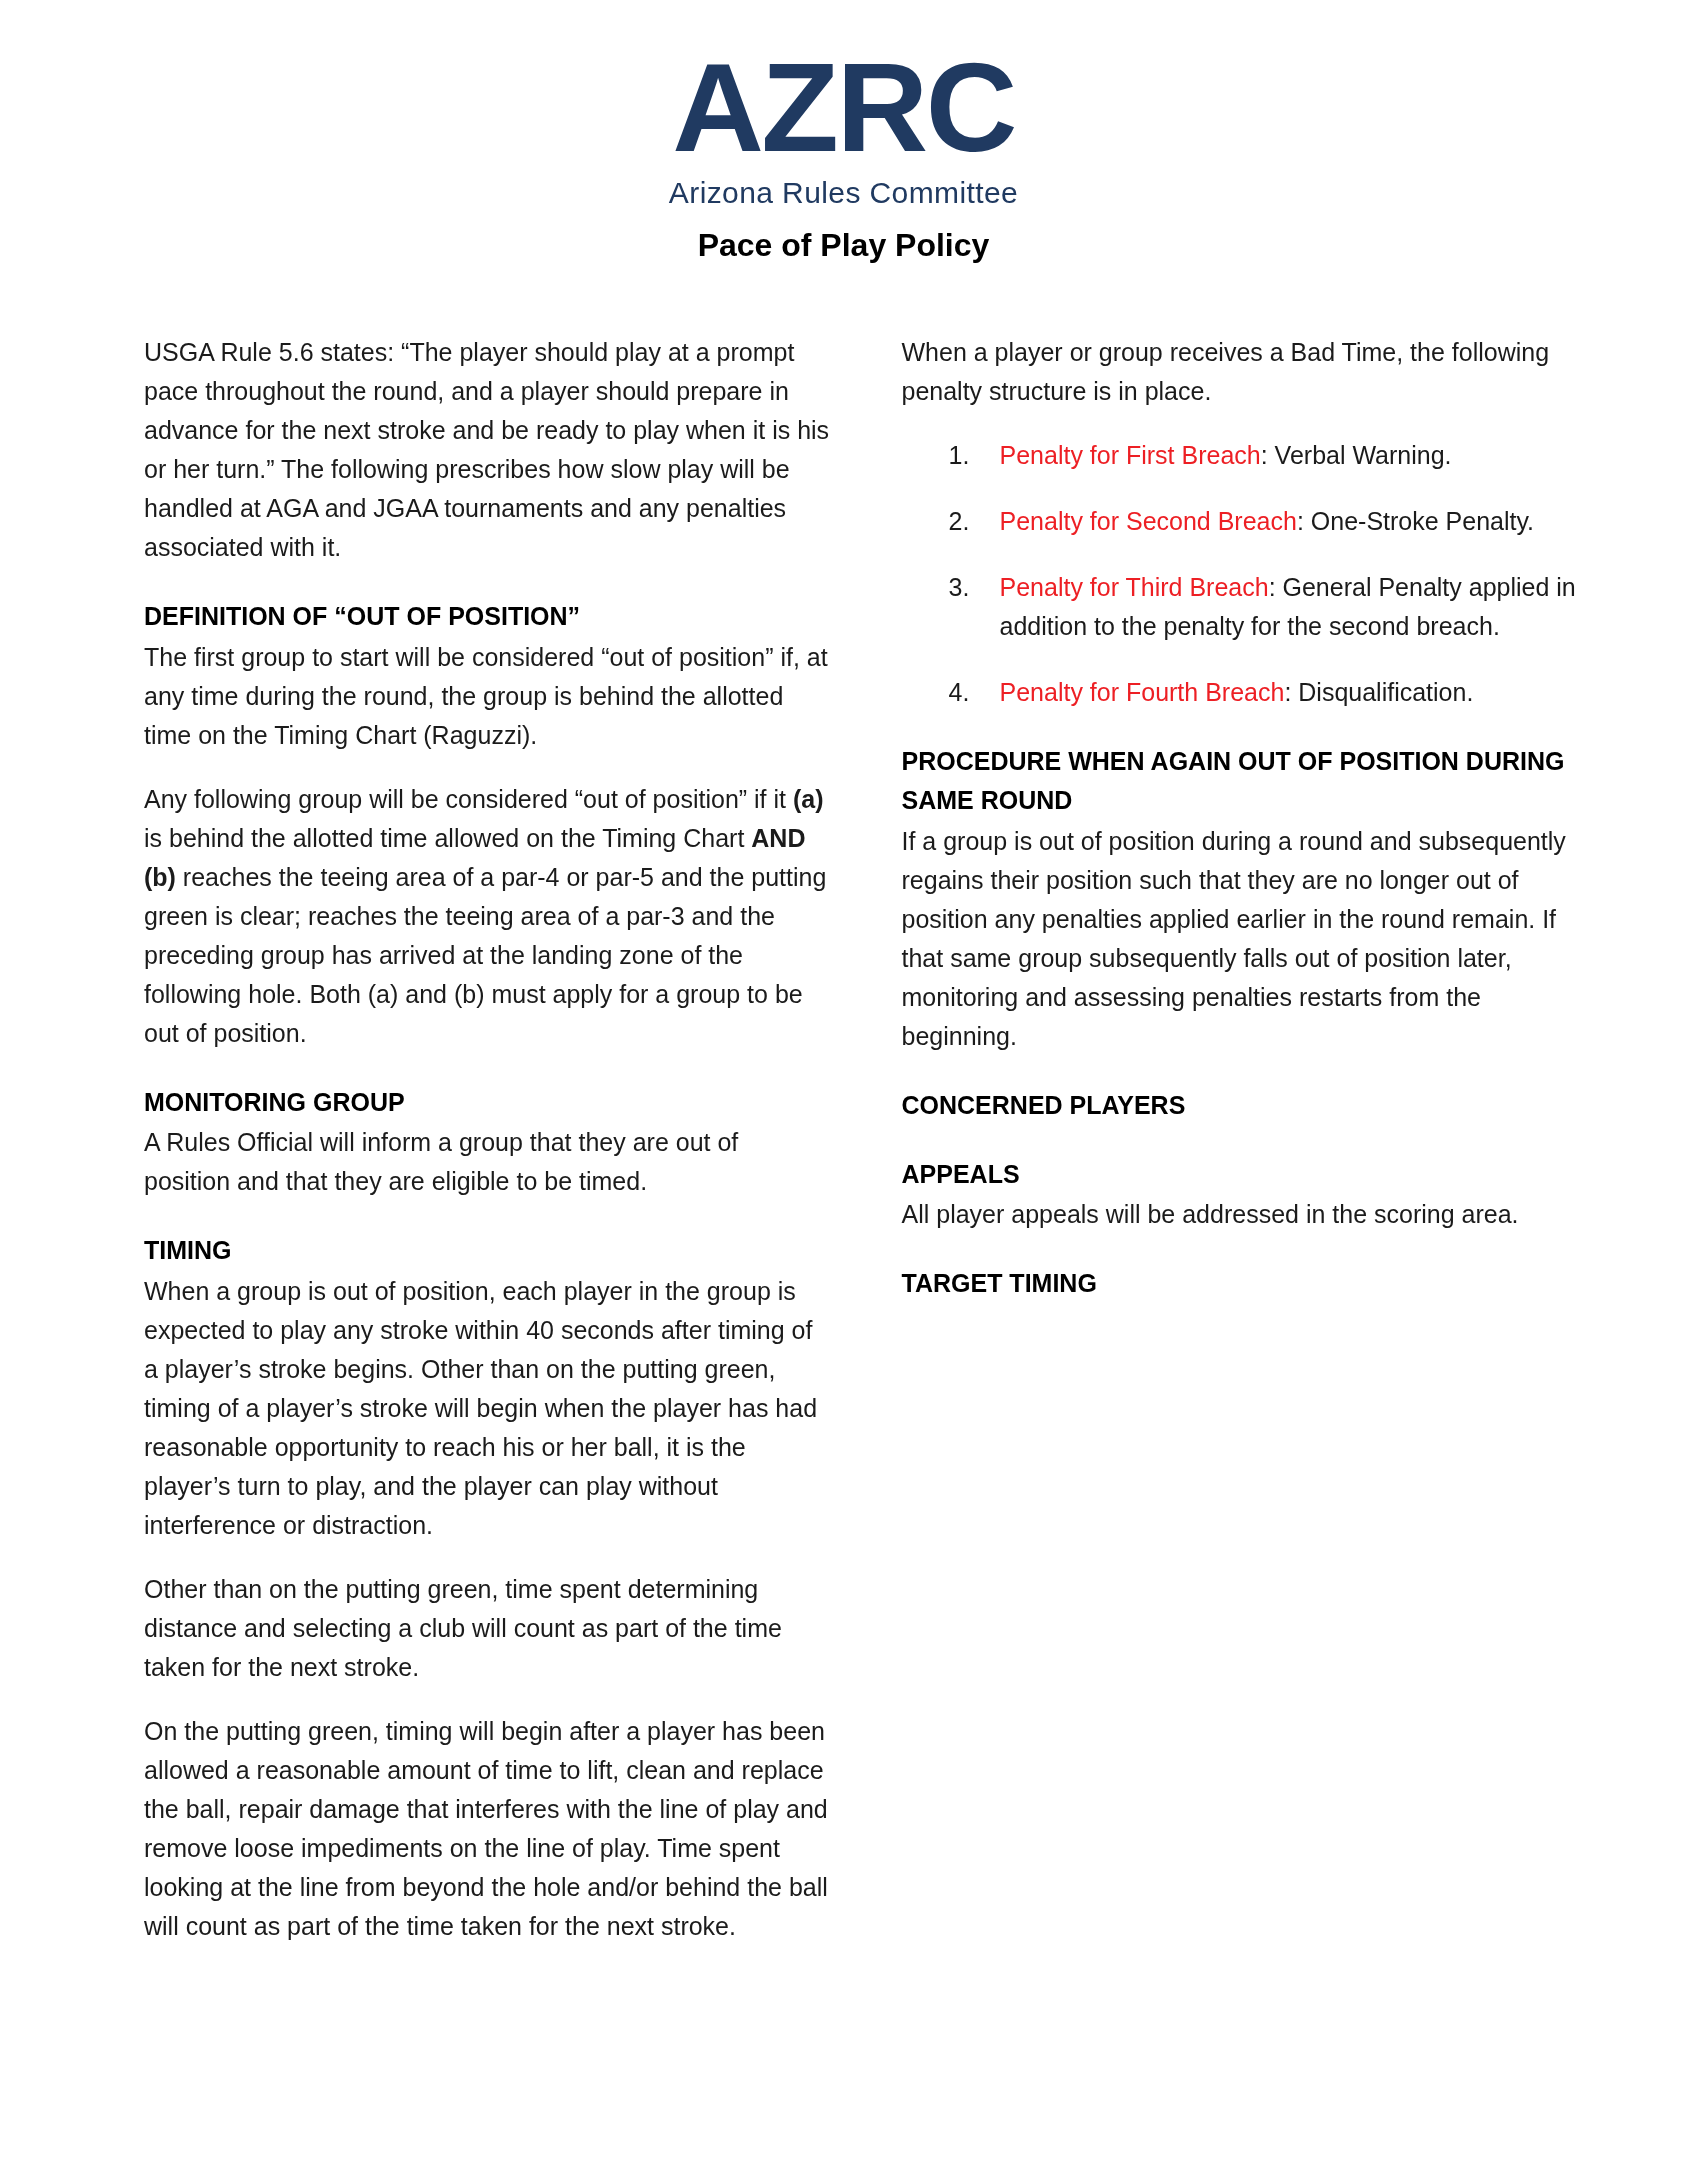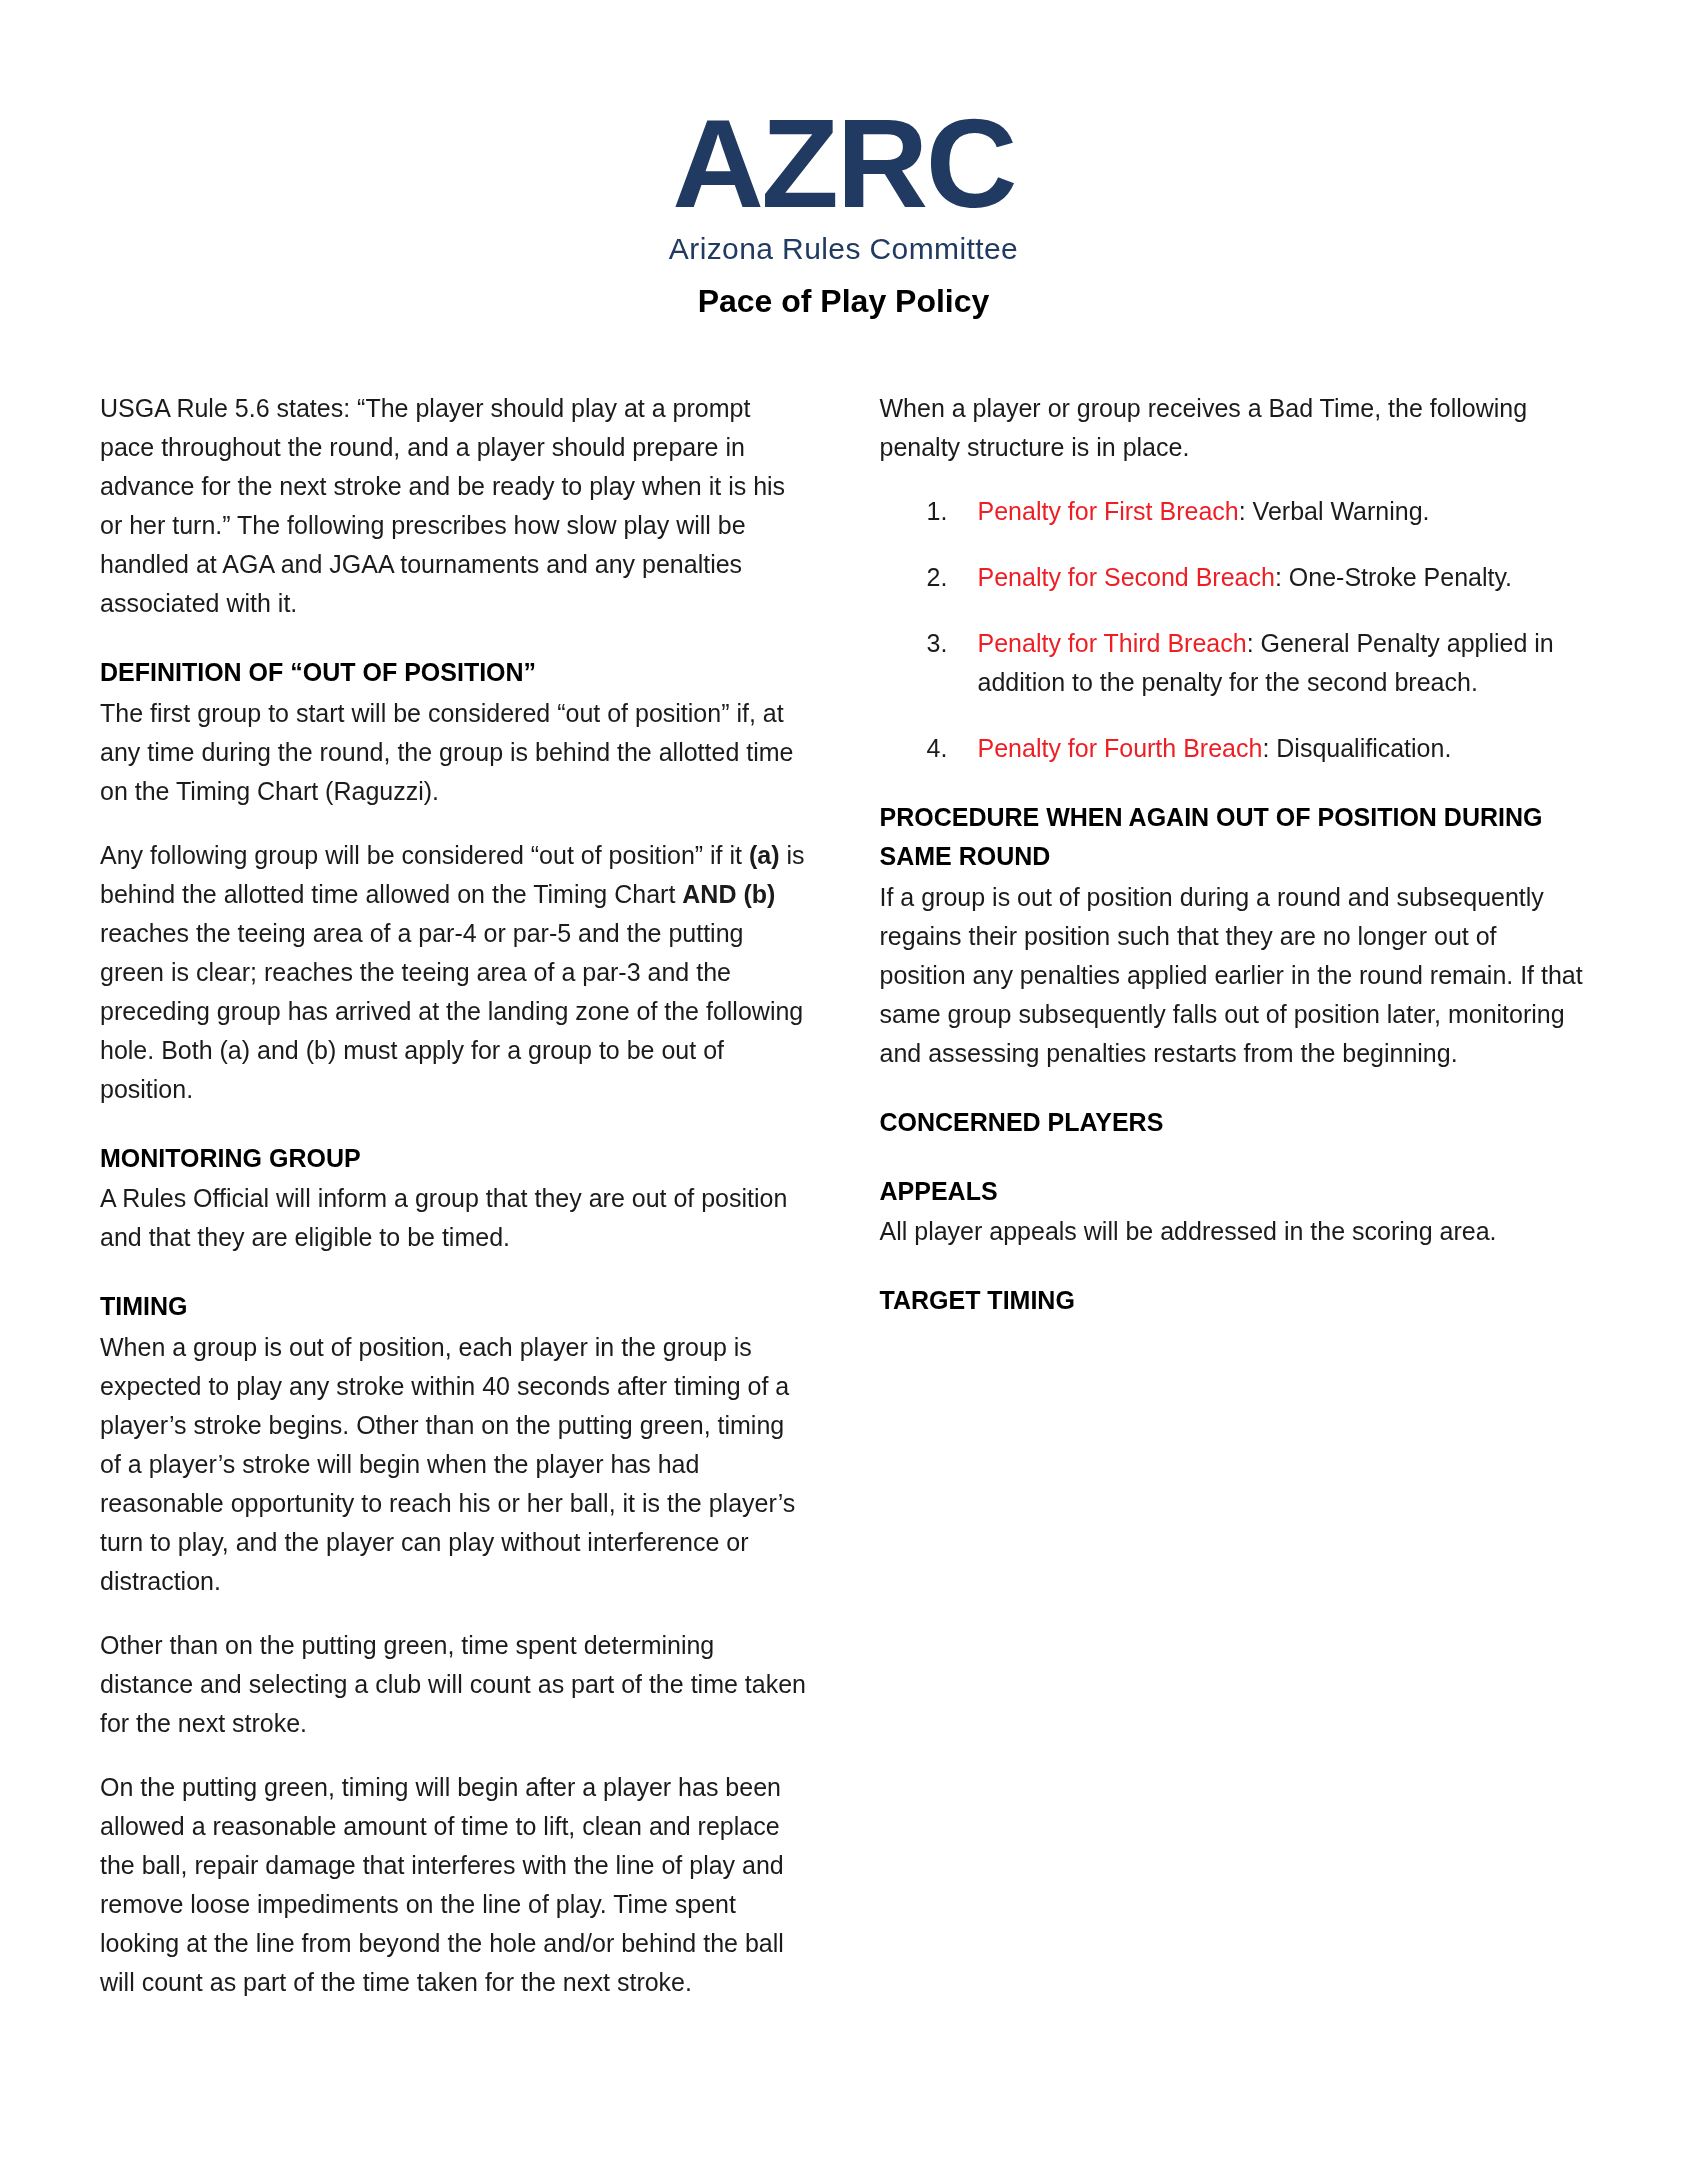--- a/index.html
+++ b/index.html
@@ -8,21 +8,21 @@
     --text:#1b1b1b;
   }
   *{box-sizing:border-box;}
   html,body{margin:0;padding:0;background:#ffffff;}
   .page{
     width:1687px;
     min-height:2183px;
     background:#ffffff;
     font-family:"Liberation Sans", sans-serif;
     color:var(--text);
-    padding:100px 100px 67px;
+    padding:44px 100px 67px;
   }
   .doc-header{text-align:center;}
   .logo{
     font-size:127px;
     font-weight:800;
     letter-spacing:-2.5px;
     line-height:1.0;
     color:var(--navy);
   }
   .logo-subtitle{
@@ -34,20 +34,21 @@
   .doc-title{
     font-size:32px;
     font-weight:700;
     color:#000000;
     margin:17px 0 0;
   }
   .columns{
     display:flex;
     gap:72px;
     margin-top:69px;
+    margin-left:44px;
   }
   .col{
     flex:1;
     min-width:0;
     font-size:25px;
     line-height:1.56;
   }
   .col p{margin:0 0 25px;}
   .col h3{
     font-size:25px;

